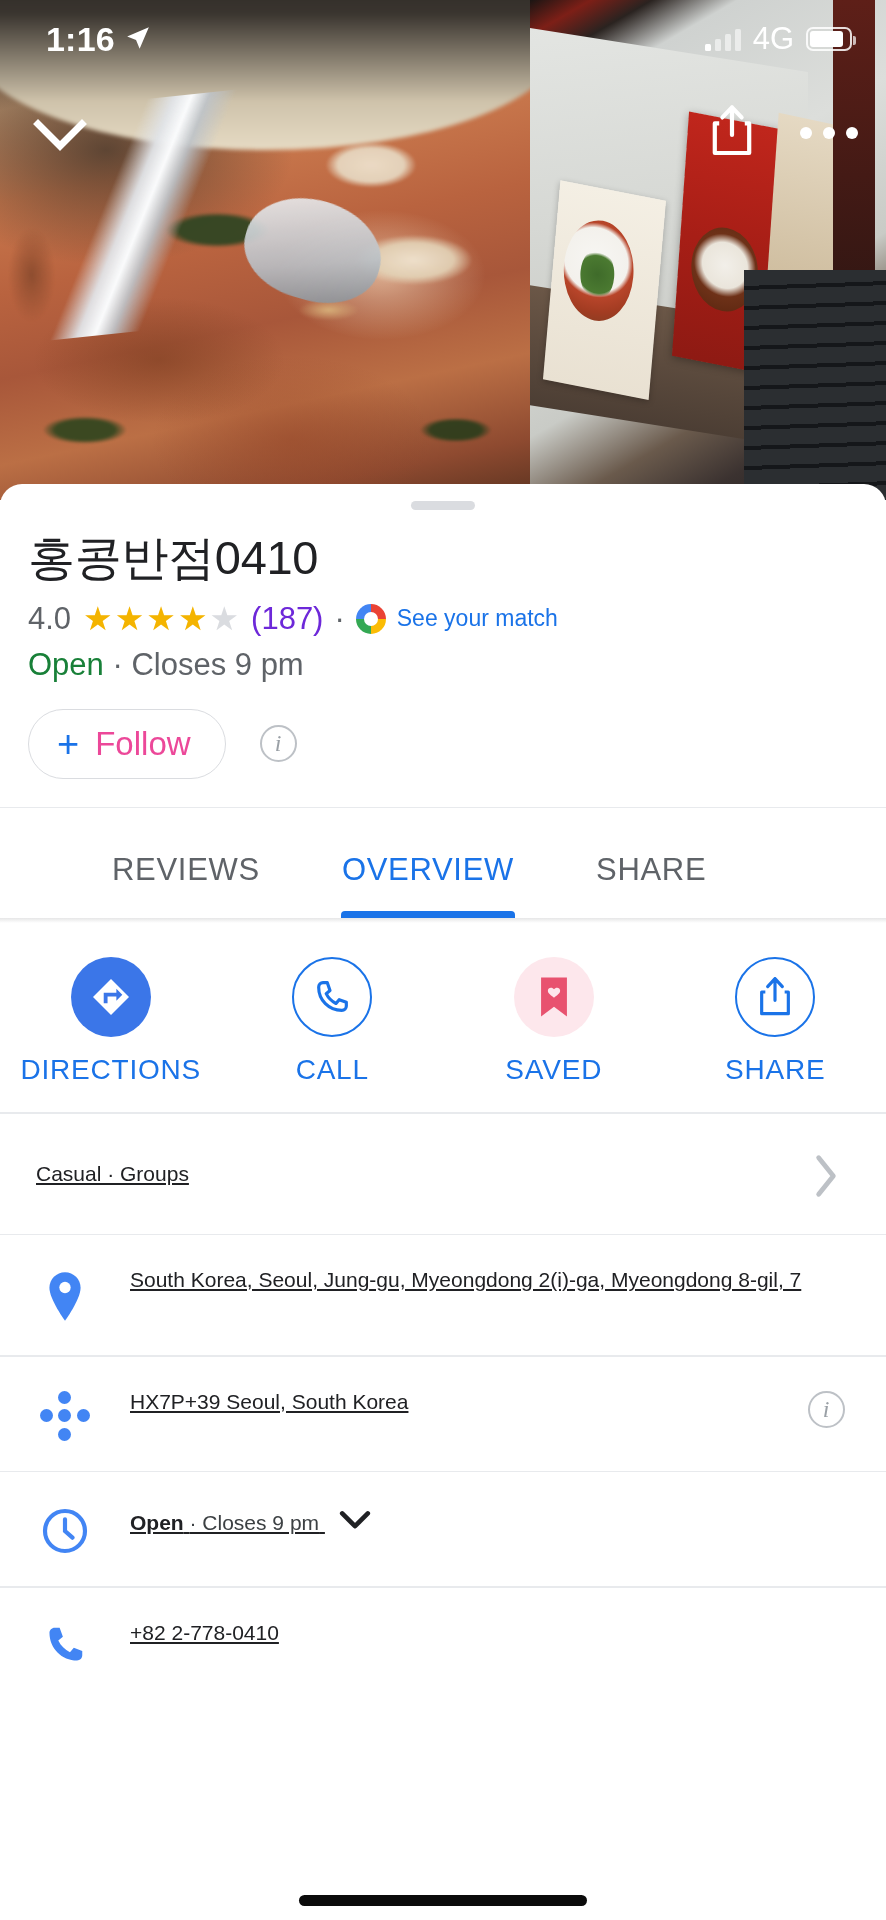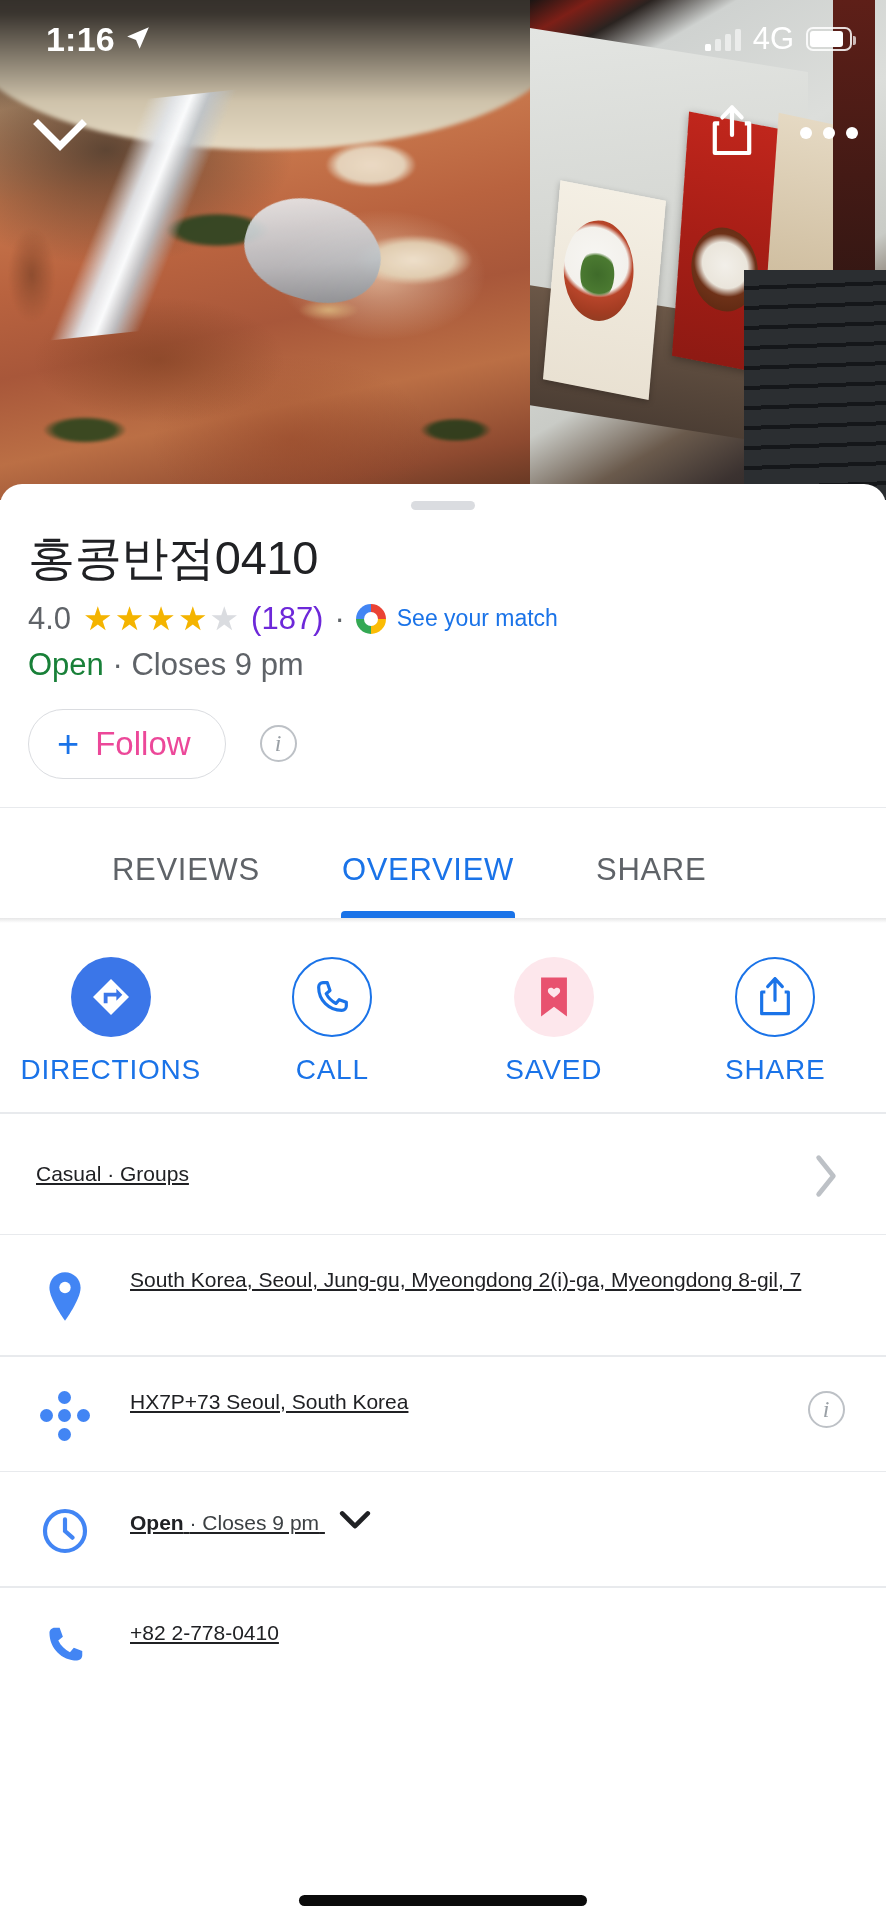--- a/index.html
+++ b/index.html
@@ -337,21 +337,21 @@
     <div class="row">
       <div class="row-icon">
         <span class="plus-code-icon">
           <i class="pc-t"></i>
             <i class="pc-l"></i>
             <i class="pc-c"></i>
             <i class="pc-r"></i>
             <i class="pc-b"></i>
         </span>
       </div>
-      <div class="row-body">HX7P+73 Seoul, South Korea</div>
+      <div class="row-body">HX7P+39 Seoul, South Korea</div>
       <div class="row-tail">
         <span class="info-circle">
             <span>i</span>
           </span>
       </div>
     </div>
 
     <div class="hr"></div>
 
     <div class="row">

